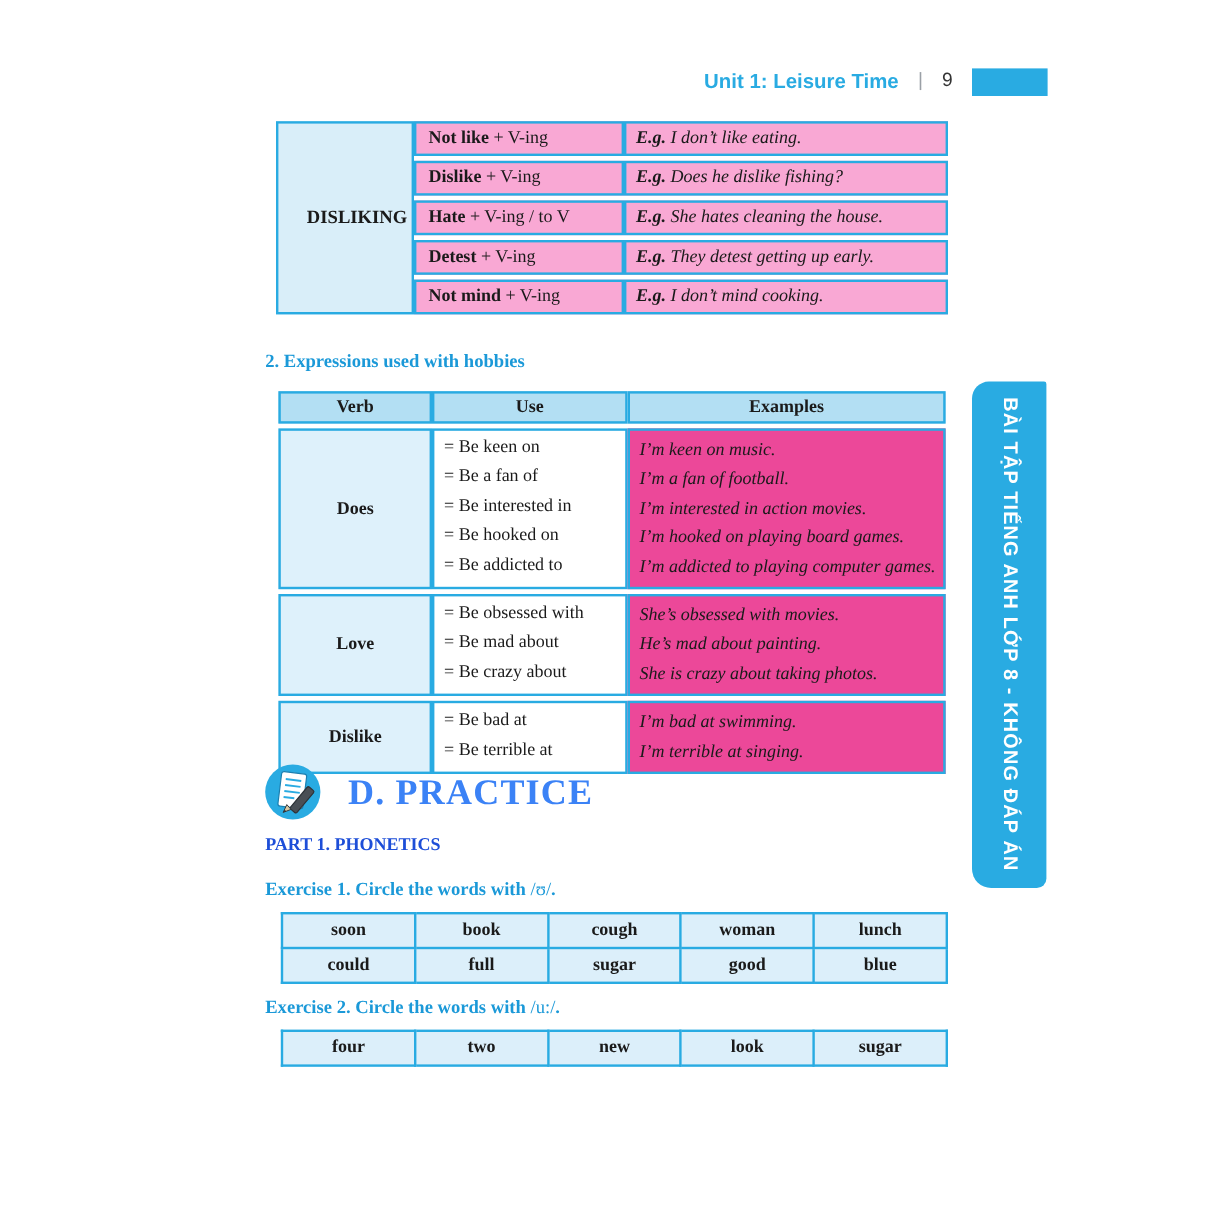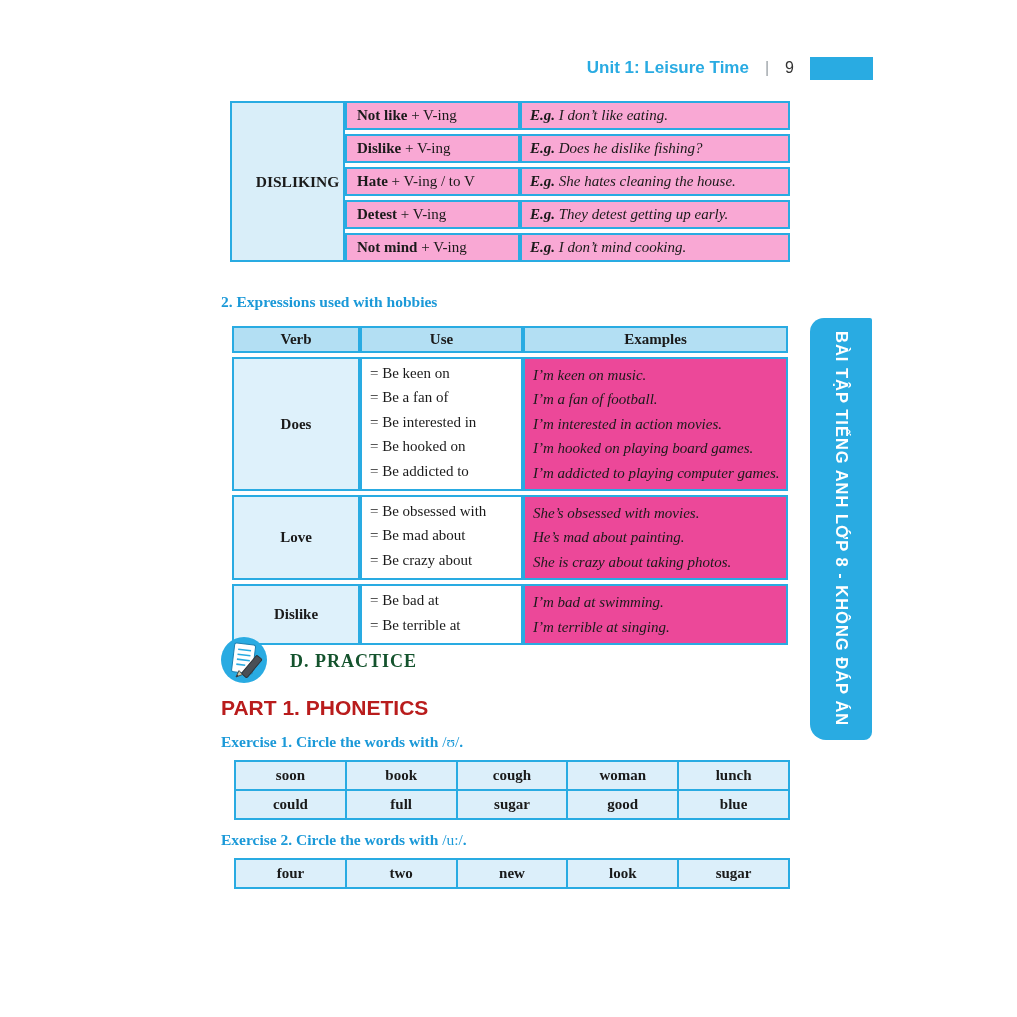--- a/index.html
+++ b/index.html
@@ -42,23 +42,23 @@
   .tbl2 th{background:var(--cell-header);font-size:15px;font-weight:bold;height:27px;}
   .tbl2 .c-verb{width:128px;}
   .tbl2 .c-use{width:163px;}
   .tbl2 .c-ex{width:265px;}
   .tbl2 td.verb{background:var(--cell-verb);text-align:center;font-weight:bold;font-size:15px;}
   .tbl2 td.use{background:#fff;font-size:15px;padding:0 0 4px 8px;line-height:24.4px;}
   .tbl2 td.exs{background:#ec4899;font-size:15px;font-style:italic;padding:4px 0 4px 8px;line-height:24.4px;}
 
   
   .practice-wrap{position:absolute;left:218px;top:635px;display:flex;align-items:center;gap:20px;}
-  .practice-title{color:#14532d;font-weight:bold;font-size:18px;letter-spacing:1px;text-align:right;}
-  .part-title{position:absolute;left:221px;top:696px;font-family:Liberation Sans, sans-serif;
-    font-weight:bold;font-size:21px;color:#b91c1c;}
+  .practice-title{color:#3b82f6;font-weight:bold;font-size:30px;letter-spacing:1px;text-align:right;}
+  .part-title{position:absolute;left:221px;top:696px;font-family:Liberation Serif, serif;
+    font-weight:bold;font-size:15px;color:#1d4ed8;}
 
   
   .extbl{position:absolute;left:234px;border-collapse:collapse;border:1px solid var(--accent);}
   .extbl td{border:2px solid var(--accent);background:var(--cell-ex);width:110.8px;height:29px;
     text-align:center;font-weight:bold;font-size:15px;}
   .phoneme{font-weight:normal;}
 
   
   .side-tab{position:absolute;left:810px;top:318px;width:62px;height:422px;background:var(--accent);
     border-radius:14px 2px 8px 16px;display:flex;align-items:center;justify-content:center;}

